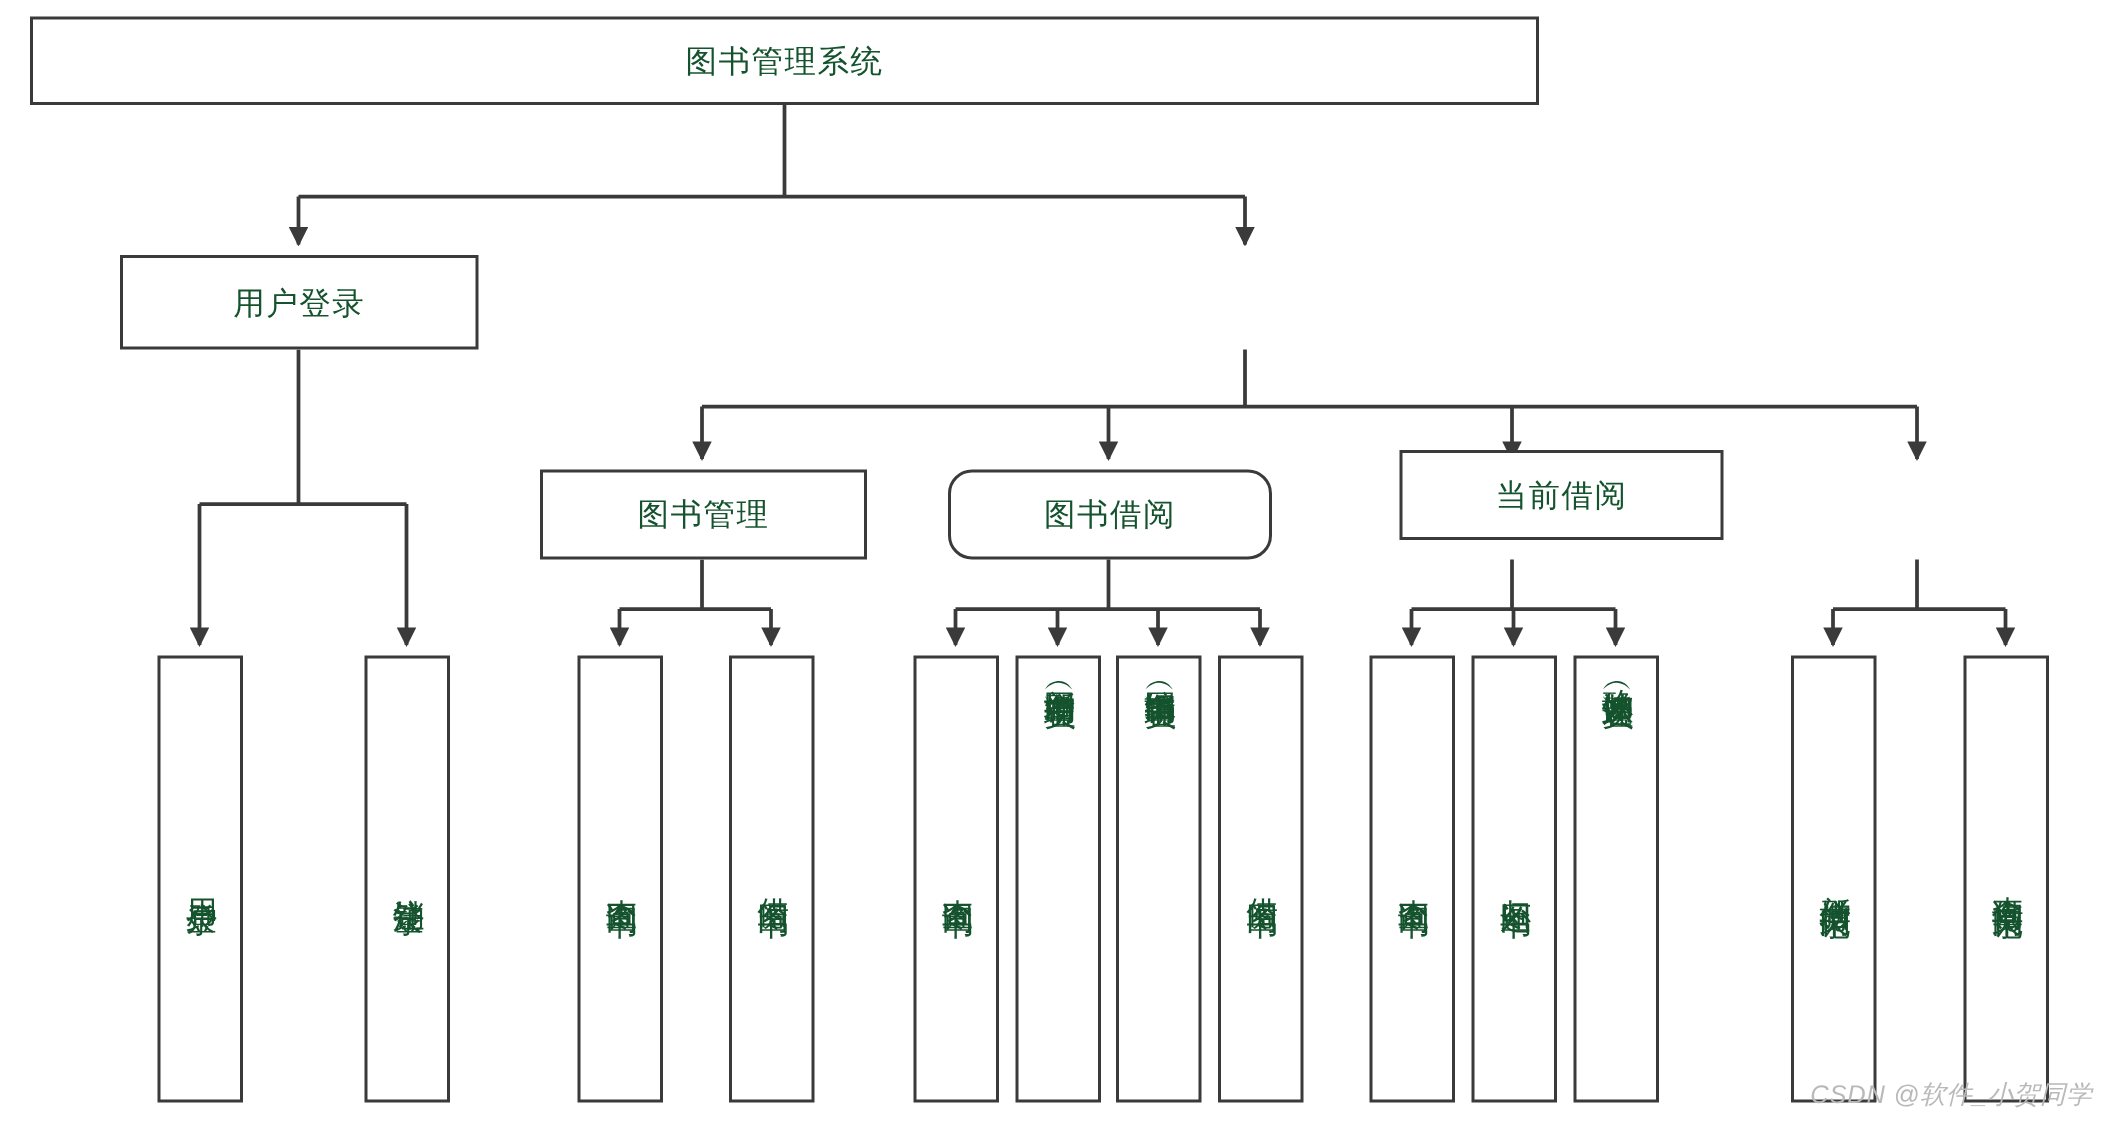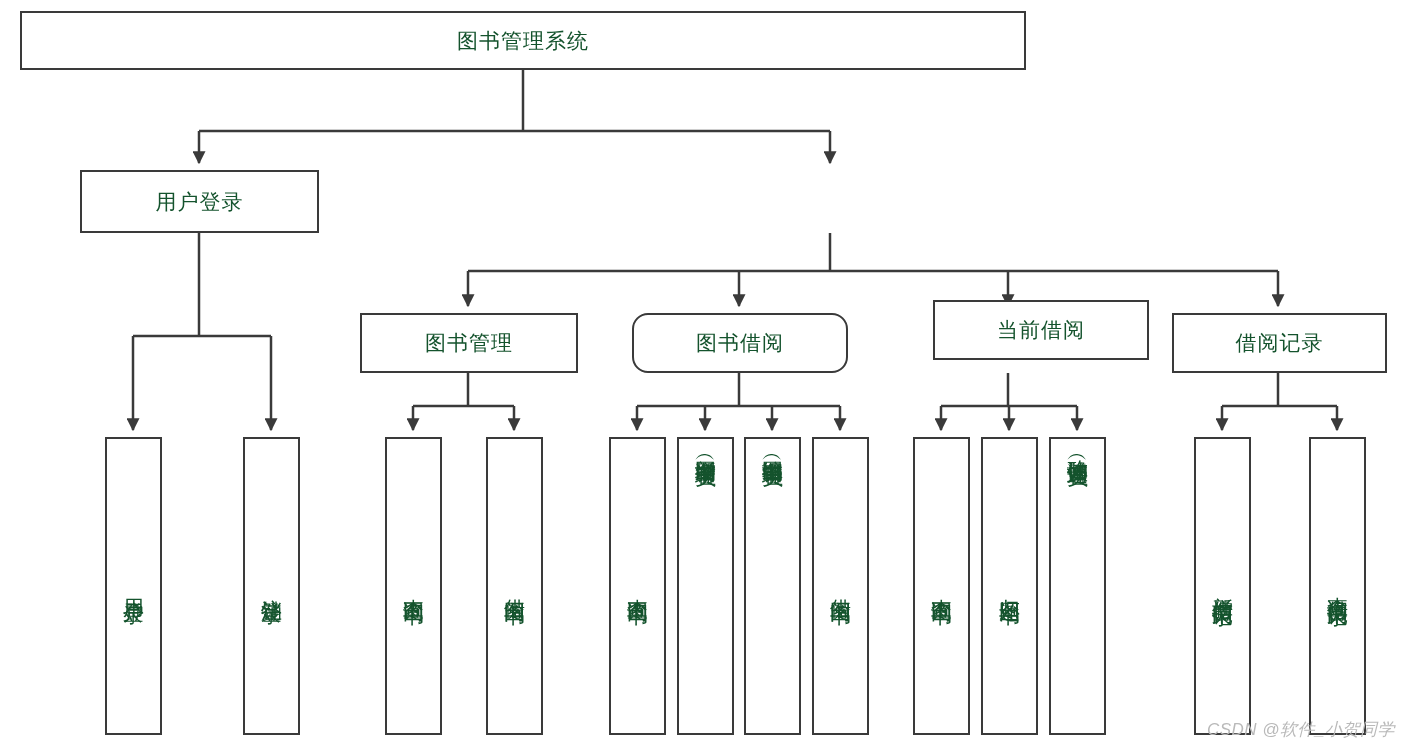--- a/index.html
+++ b/index.html
@@ -134,23 +134,20 @@
 
   <div class="node horiz" style="left:360px; top:313px; width:218px; height:60px;">
     <span class="label">图书管理</span>
   </div>
   <div class="node horiz" style="left:632px; top:313px; width:216px; height:60px;border-radius:16px;">
     <span class="label">图书借阅</span>
   </div>
   <div class="node horiz" style="left:901px; top:300px; width:216px; height:60px;margin-left:32px;">
     <span class="label">当前借阅</span>
   </div>
-  <div class="node horiz" style="left:1172px; top:313px; width:215px; height:60px;">
-    <span class="label">借阅记录</span>
-  </div>
 
   <div class="node vert" style="left:105px; top:437px; width:57px; height:298px;">
     <span class="label">用户登录</span>
   </div>
   <div class="node vert" style="left:243px; top:437px; width:57px; height:298px;">
     <span class="label">注销登录</span>
   </div>
 
   <div class="node vert" style="left:385px; top:437px; width:57px; height:298px;">
     <span class="label">查询图书</span>

